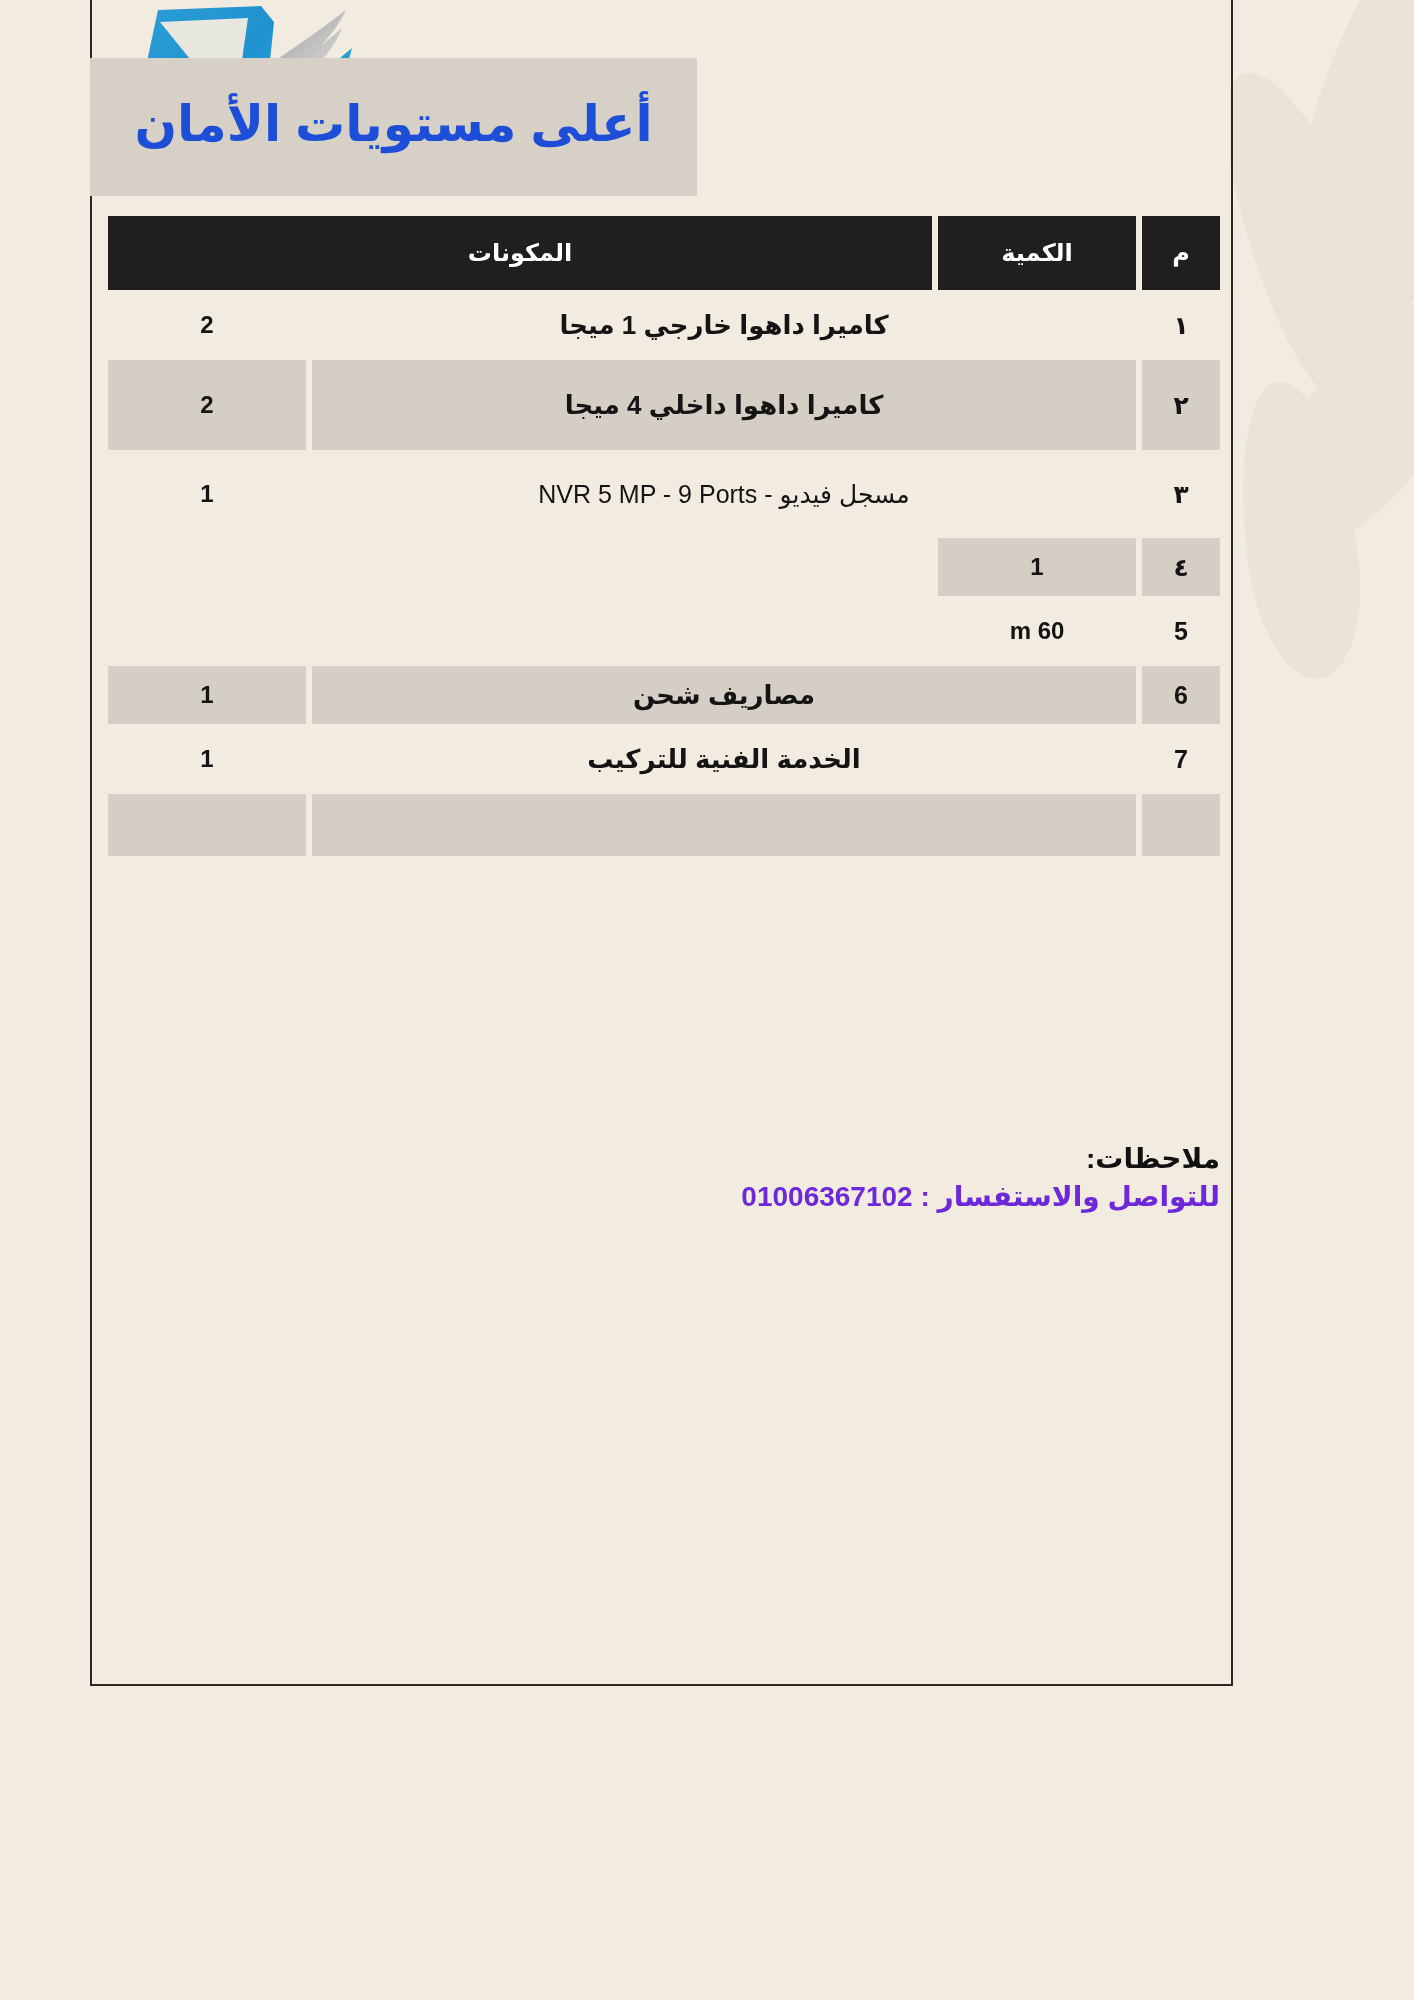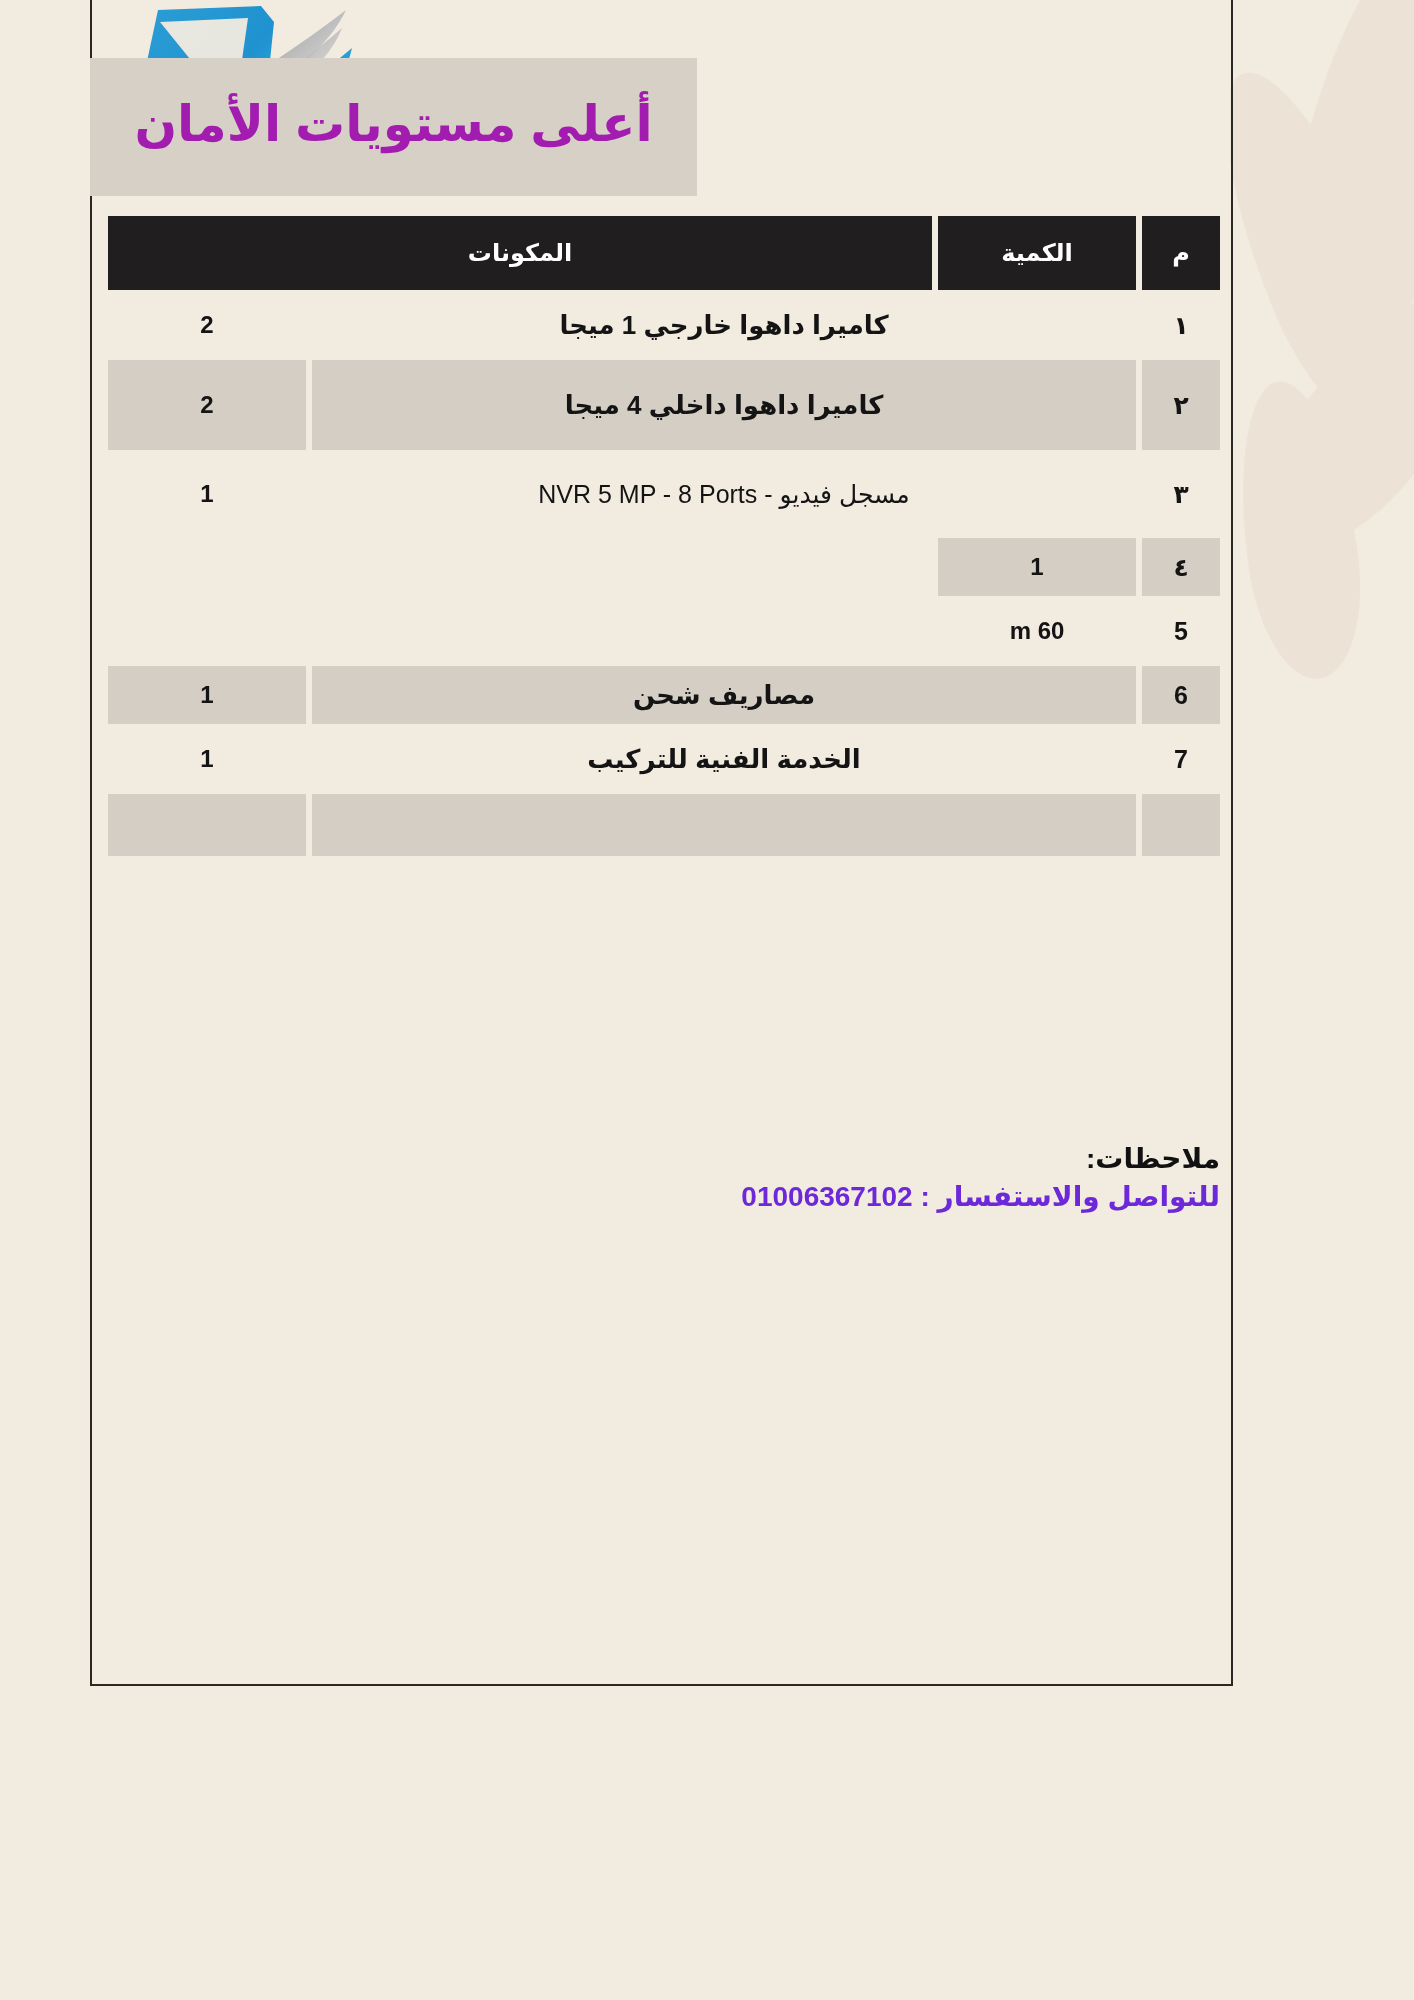--- a/index.html
+++ b/index.html
@@ -80,21 +80,21 @@
     background: #d7d0c7;
     display: flex;
     align-items: center;
     justify-content: center;
     box-sizing: border-box;
     padding-bottom: 6px;
   }
   .title-text {
     font-size: 50px;
     font-weight: bold;
-    color: #a21caf;
+    color: #1d4ed8;
     letter-spacing: 0px;
     line-height: 1;
     direction: rtl;
   }
 
   
   .table {
     position: absolute;
     left: 108px;
     top: 216px;
@@ -237,21 +237,21 @@
   </div>
 
   <div class="row body-row dark h-tall">
     <div class="cell c-num num-cell">٢</div>
     <div class="cell c-comp comp-cell">كاميرا داهوا داخلي 4 ميجا</div>
     <div class="cell c-qty qty-cell">2</div>
   </div>
 
   <div class="row body-row light h-medium">
     <div class="cell c-num num-cell">٣</div>
-    <div class="cell c-comp comp-cell mixed">مسجل فيديو -  NVR 5 MP - 8 Ports</div>
+    <div class="cell c-comp comp-cell mixed">مسجل فيديو -  NVR 5 MP - 9 Ports</div>
     <div class="cell c-qty qty-cell">1</div>
   </div>
 
   <div class="row body-row dark h-normal">
     <div class="cell c-num num-cell">٤</div>
     <div class="cell c-qty qty-cell">1</div>
   </div>
 
   <div class="row body-row light h-normal">
     <div class="cell c-num num-cell">5</div>

